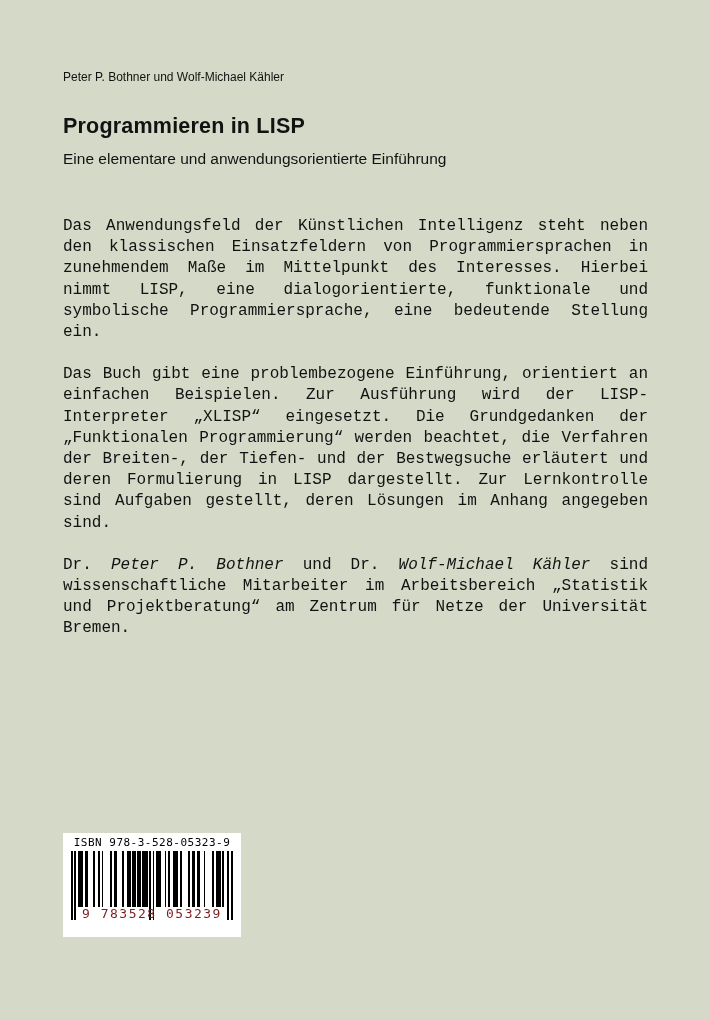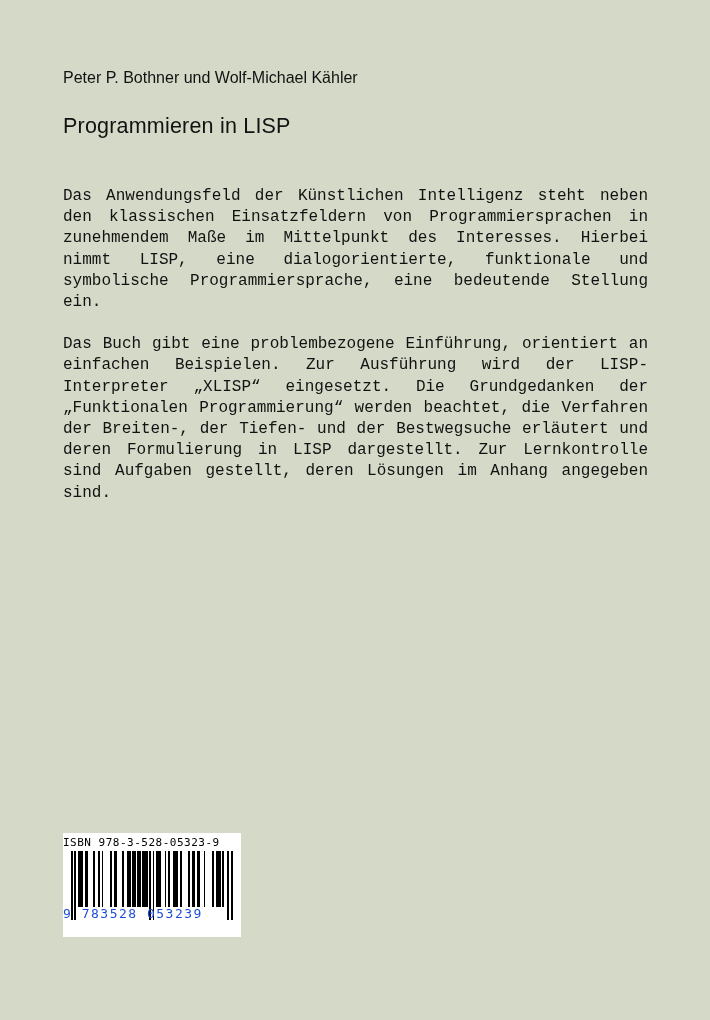--- a/index.html
+++ b/index.html
@@ -14,28 +14,28 @@
     overflow: hidden;
   }
   .content {
     position: absolute;
     left: 63px;
     top: 0;
     width: 585px;
   }
   .author-line {
     margin-top: 68px;
-    font-size: 16px;
+    font-size: 12px;
     line-height: 19px;
   }
   .title {
     margin: 27px 0 0 0;
     font-size: 21.5px;
     line-height: 24px;
-    font-weight: normal;
+    font-weight: bold;
     letter-spacing: 0.2px;
   }
   .subtitle {
     margin-top: 11px;
     font-size: 15.5px;
     line-height: 19px;
   }
   .body {
     font-size: 16px;
     line-height: 21.2px;
@@ -47,54 +47,56 @@
   .body em { font-style: italic; }
   .barcode-box {
     position: absolute;
     left: 63px;
     top: 833px;
     width: 178px;
     height: 104px;
     background: #ffffff;
     padding-top: 3px;
     box-sizing: border-box;
-    text-align: left;
+    text-align: center;
   }
   .isbn {
     font-family: "DejaVu Sans Mono", monospace;
     font-size: 11px;
     line-height: 13px;
     letter-spacing: 0.5px;
     color: #000;
     white-space: nowrap;
   }
   .bars {
     display: block;
     margin: 2px auto 0 auto;
     fill: #000;
   }
   .barcode-digits {
     font-family: "DejaVu Sans Mono", monospace;
     font-size: 13px;
     line-height: 14px;
     letter-spacing: 1.5px;
     margin-top: -13px;
-    color: #1d4ed8;
+    color: #7f1d1d;
     white-space: nowrap;
   }
 </style>
 </head>
 <body>
 
 <div class="cover" style="background: rgb(213, 217, 200);">
   <div class="content">
     <div class="author-line">Peter P. Bothner und Wolf-Michael Kähler</div>
     <h1 class="title">Programmieren in LISP</h1>
+    <div class="subtitle">Eine elementare und anwendungsorientierte Einführung</div>
     <p class="body first">Das Anwendungsfeld der Künstlichen Intelligenz steht neben den klassischen Einsatzfeldern von Programmiersprachen in zunehmendem Maße im Mittelpunkt des Interesses. Hierbei nimmt LISP, eine dialogorientierte, funktionale und symbolische Programmiersprache, eine bedeutende Stellung ein.</p>
     <p class="body">Das Buch gibt eine problembezogene Einführung, orientiert an einfachen Beispielen. Zur Ausführung wird der LISP-Interpreter „XLISP“ eingesetzt. Die Grundgedanken der „Funktionalen Programmierung“ werden beachtet, die Verfahren der Breiten-, der Tiefen- und der Bestwegsuche erläutert und deren Formulierung in LISP dargestellt. Zur Lernkontrolle sind Aufgaben gestellt, deren Lösungen im Anhang angegeben sind.</p>
+    <p class="body"><span>Dr. </span><em>Peter P. Bothner</em><span> und Dr. </span><em>Wolf-Michael Kähler</em><span> sind wissenschaftliche Mitarbeiter im Arbeitsbereich „Statistik und Projektberatung“ am Zentrum für Netze der Universität Bremen.</span></p>
   </div>
 
   <div class="barcode-box">
     <div class="isbn">ISBN 978-3-528-05323-9</div>
     <svg id="barcode-svg" class="bars" shape-rendering="crispEdges" width="161.5" height="69" viewBox="0 0 161.5 69">
         <rect x="0.00" y="0" width="1.7" height="69"></rect>
         <rect x="3.40" y="0" width="1.7" height="69"></rect>
         <rect x="6.80" y="0" width="1.7" height="56"></rect>
         <rect x="8.50" y="0" width="1.7" height="56"></rect>
         <rect x="10.20" y="0" width="1.7" height="56"></rect>

